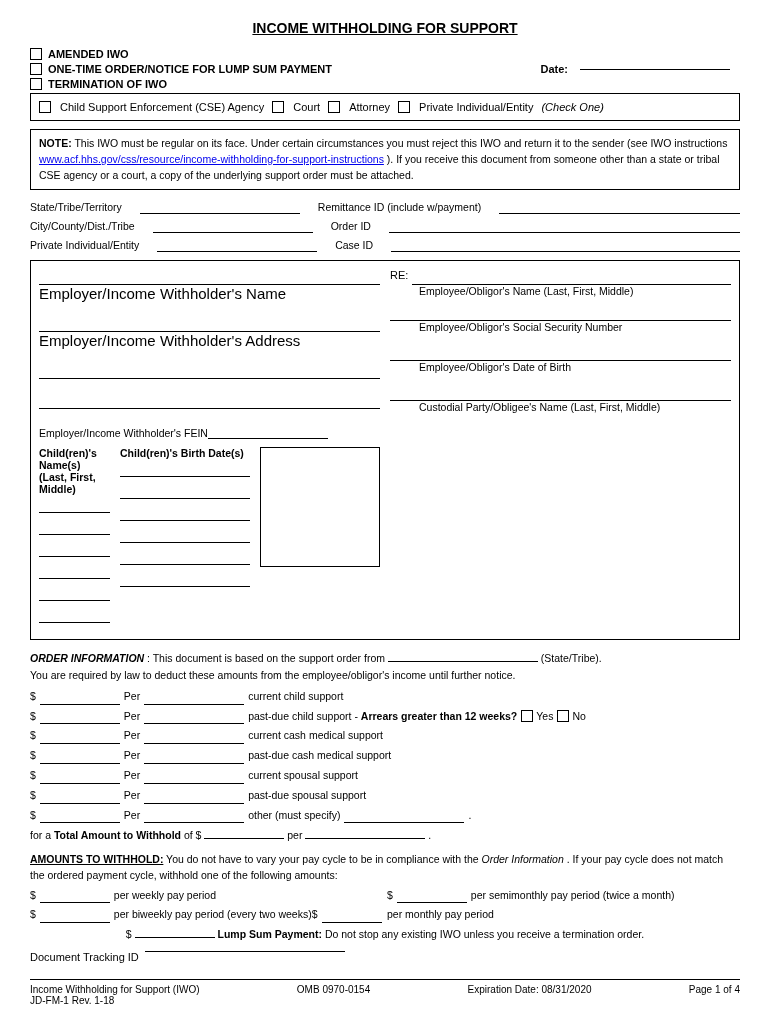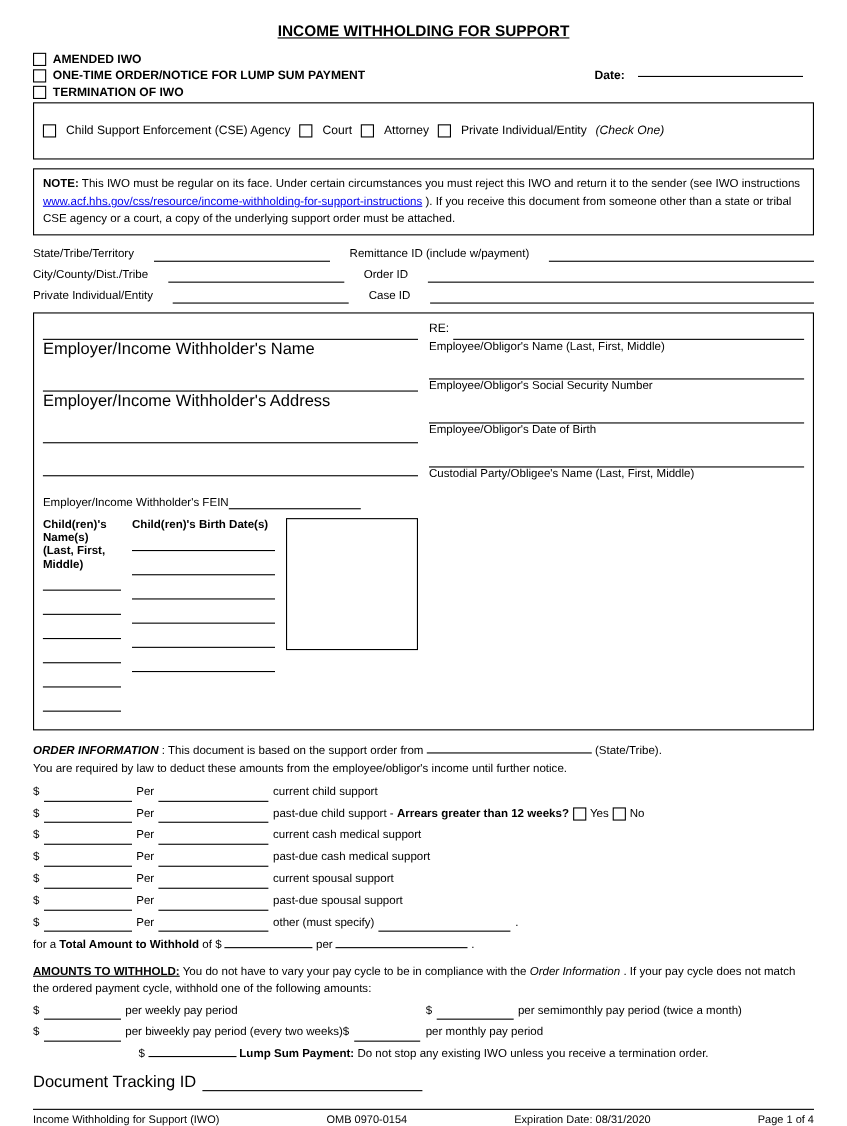--- a/index.html
+++ b/index.html
@@ -48,21 +48,21 @@
     .top-section {
       display: flex;
       justify-content: space-between;
       align-items: flex-start;
     }
     .checkbox-items {
       flex: 1;
     }
     .check-one-row {
       border: 1px solid #000;
-      padding: 19px 8px;
+      padding: 7px 8px;
       display: flex;
       align-items: flex-end;
       gap: 8px;
       margin-bottom: 8px;
       font-size: 11px;
     }
     .check-one-item {
       display: flex;
       align-items: center;
       gap: 3px;
@@ -118,20 +118,21 @@
       width: 100%;
       height: 14px;
       margin-top: 2px;
     }
     .re-label {
       font-size: 11px;
       margin-bottom: 4px;
     }
     .employee-field-label {
       font-size: 10.5px;
+      margin-left: 29px;
     }
     .employee-field-line {
       border-bottom: 1px solid #000;
       width: 100%;
       height: 14px;
       margin-top: 2px;
     }
     .fein-row {
       display: flex;
       align-items: flex-end;
@@ -225,23 +226,23 @@
       gap: 4px;
       font-size: 10.5px;
     }
     .lump-sum-row {
       margin-top: 4px;
       font-size: 10.5px;
       text-align: center;
     }
     .tracking-row {
       margin-top: 8px;
-      font-size: 15px;
-      display: flex;
-      align-items: flex-end;
+      font-size: 11px;
+      display: flex;
+      align-items: flex-start;
       gap: 6px;
     }
     .footer {
       border-top: 1px solid #000;
       margin-top: 16px;
       padding-top: 4px;
       display: flex;
       justify-content: space-between;
       align-items: flex-start;
       font-size: 10px;

